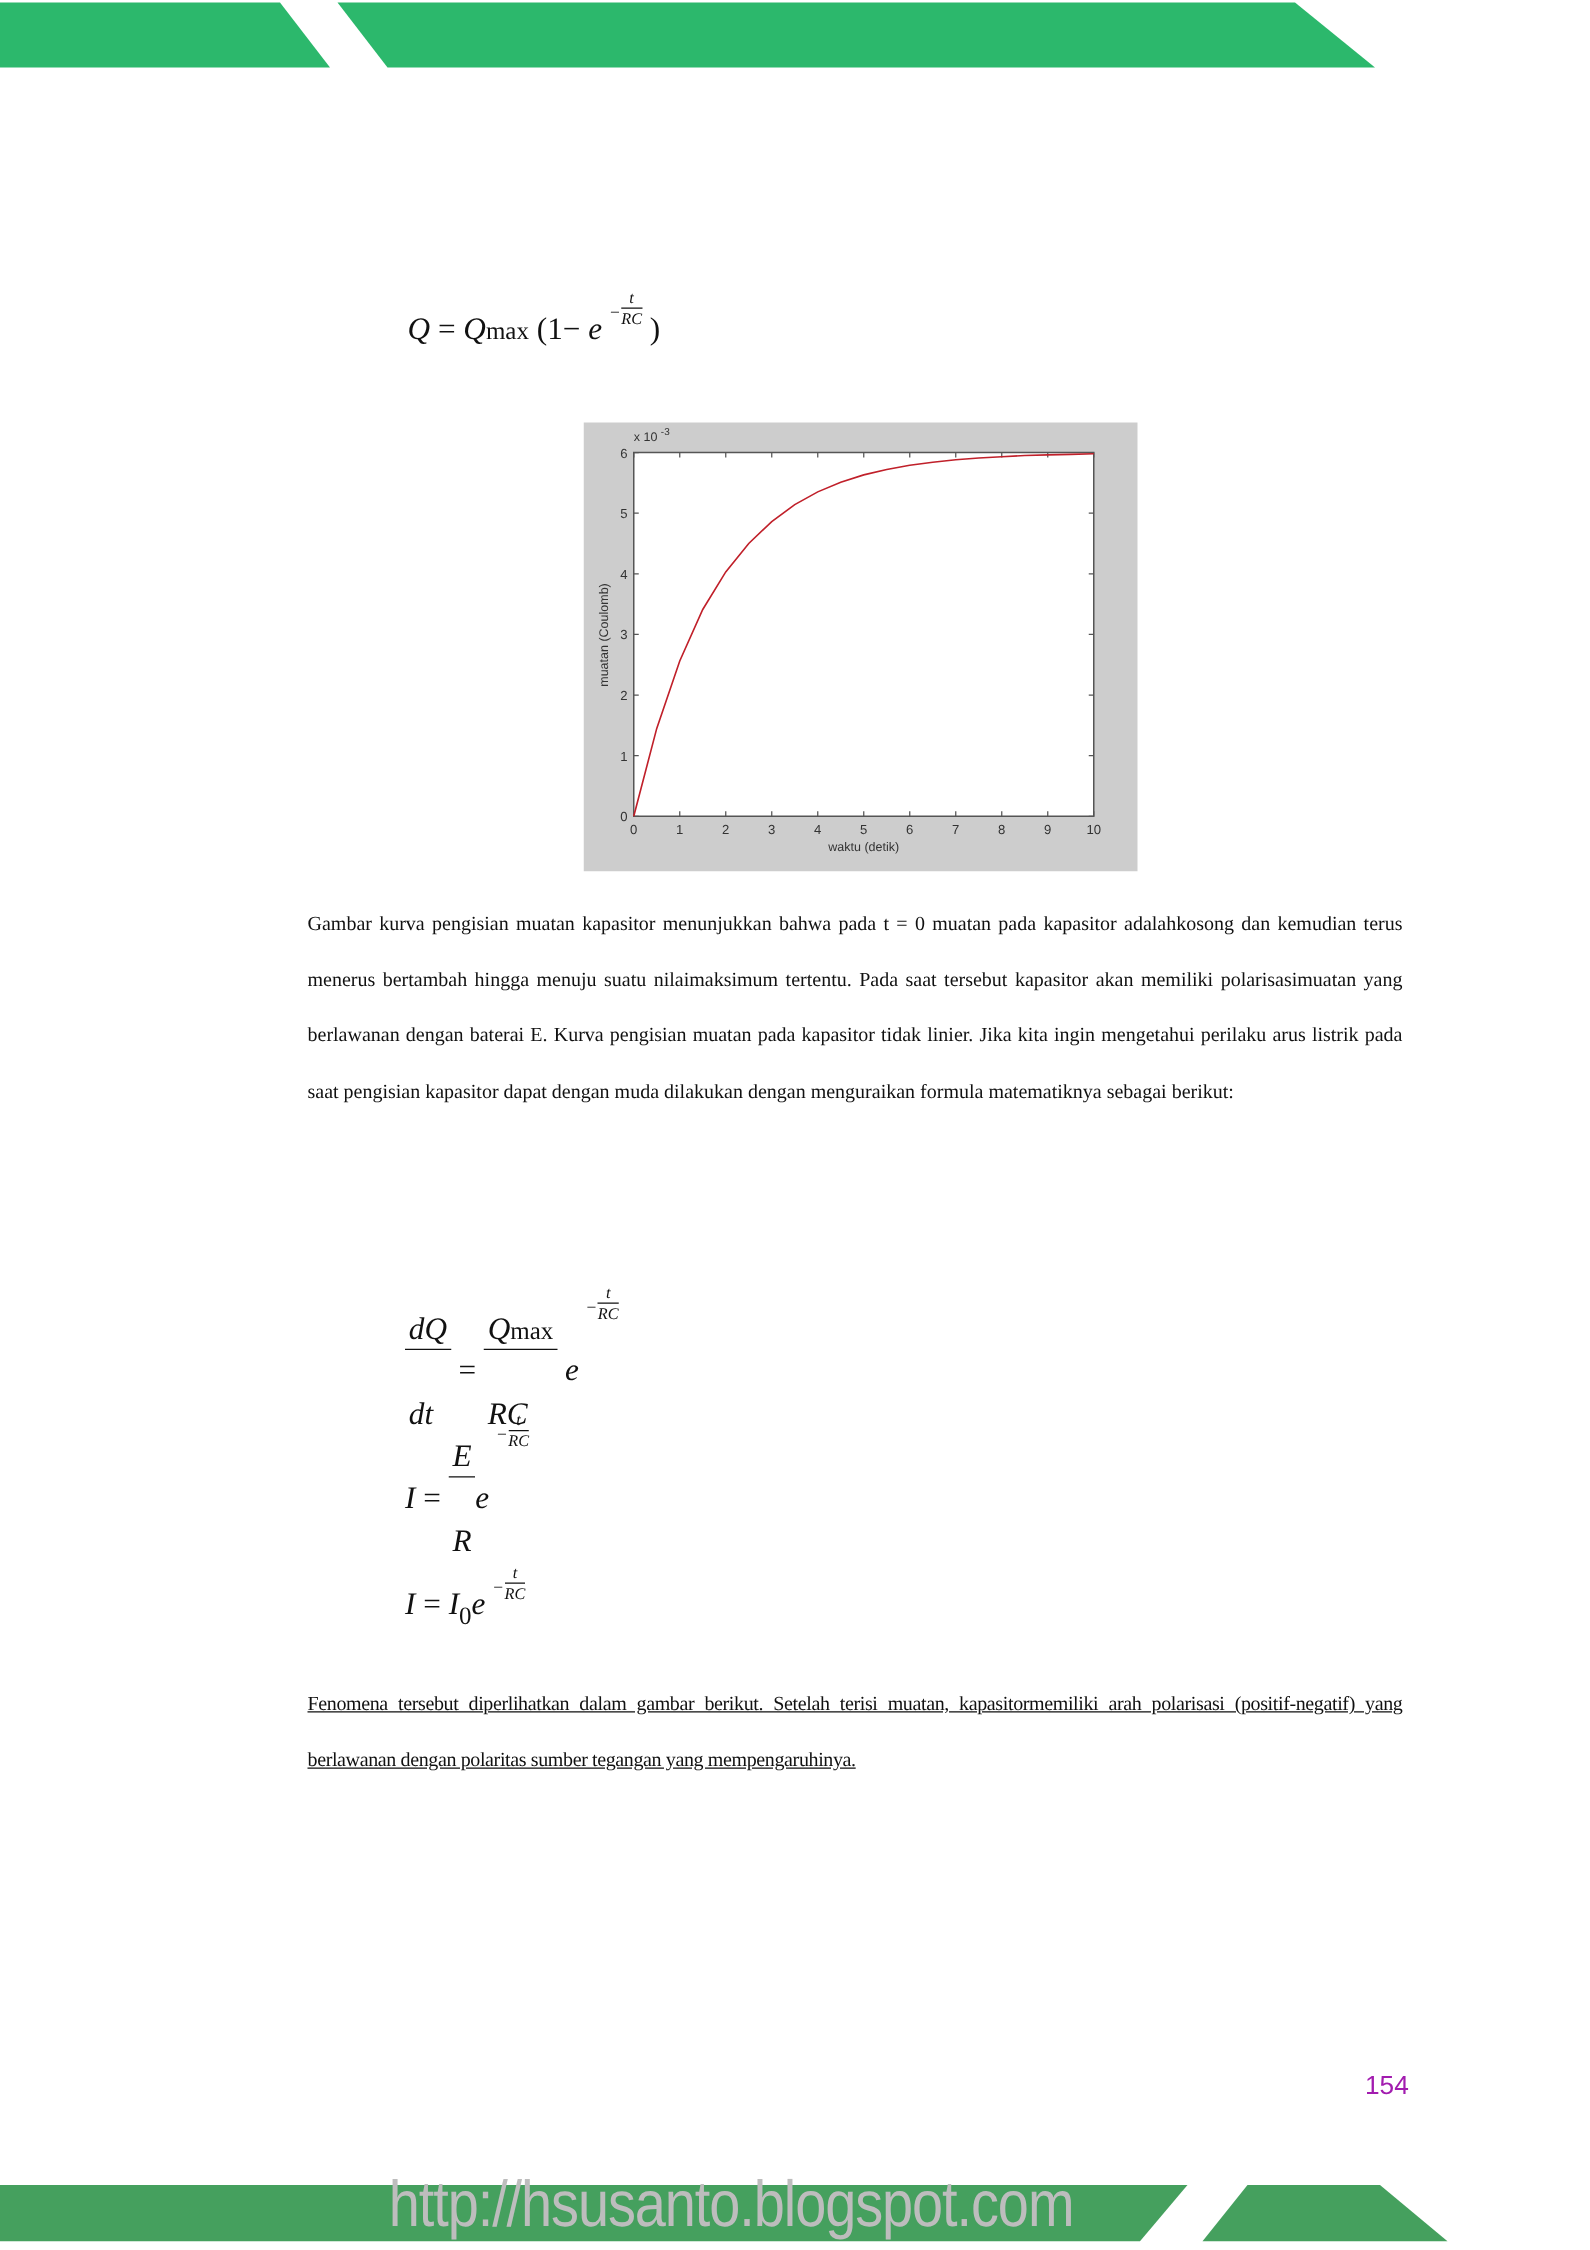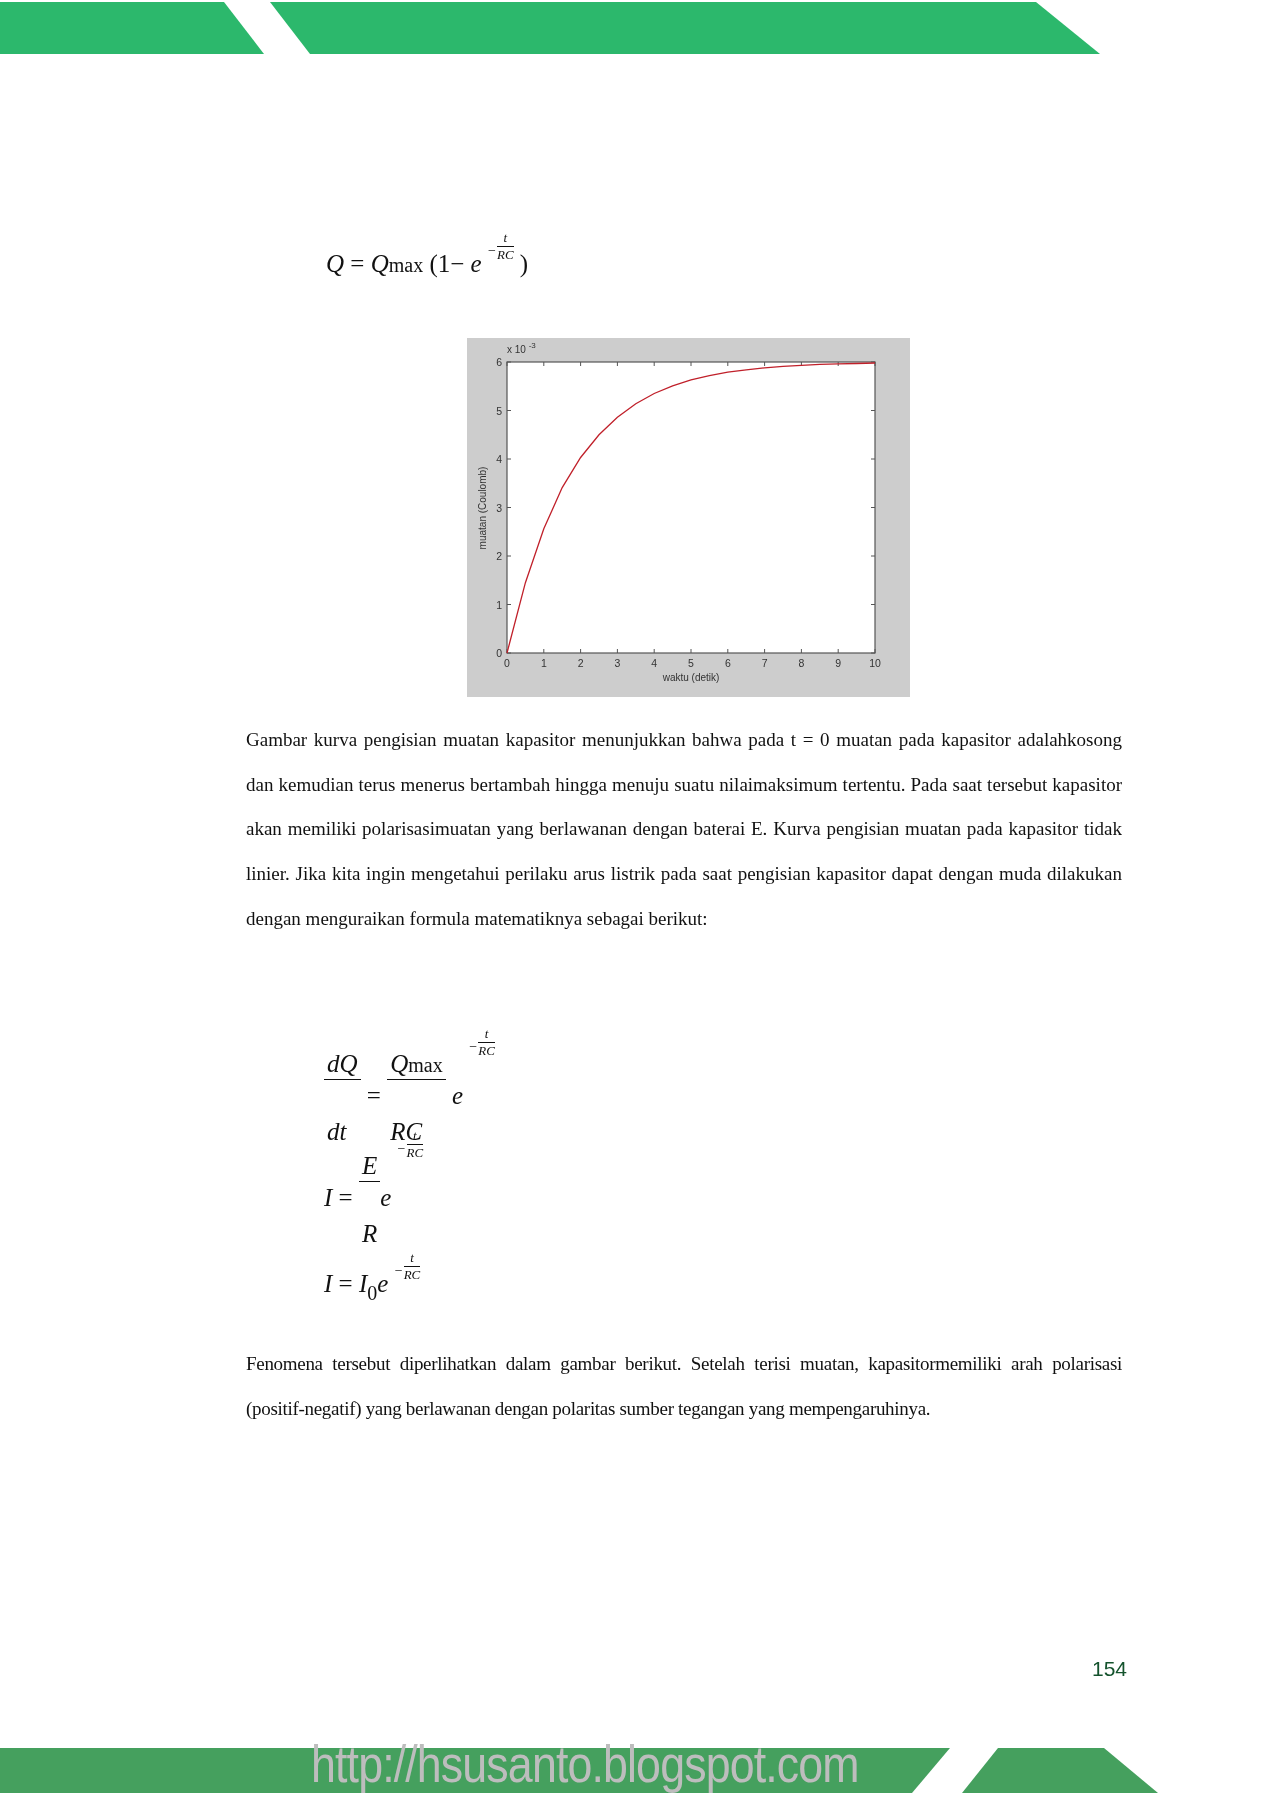--- a/index.html
+++ b/index.html
@@ -19,30 +19,30 @@
   .frac { display:inline-block; vertical-align:middle; }
   .frac > span { display:block; padding:0 3px; }
   .frac .num { border-bottom:1.4px solid #111; line-height:1.25; }
   .frac .den { line-height:1.3;margin-top:36px; }
   .expo { display:inline-block; position:relative; font-size:13px; vertical-align:top; }
   .expo .minus { position:absolute; left:0; top:13px; font-style:normal; font-size:14px; }
   .expo .efrac { display:inline-block; margin-left:9px; text-align:center; }
   .expo .efrac span { display:block; line-height:1.25; }
   .expo .efrac .t { border-bottom:1px solid #111; padding:0 5px; }
 
-  .para { position:absolute; left:246px; width:876px; font-size:19px; line-height:44.7px; text-align:justify;
+  .para { position:absolute; left:246px; width:876px; font-size:16px; line-height:44.7px; text-align:justify;
           text-align-last:left; margin:0; }
-  .para2 { letter-spacing:-0.3px; }
+  .para2 { letter-spacing:-0.3px;text-decoration:underline; }
 
   #chart-box { position:absolute; left:467px; top:338px; width:443px; height:359px; background:#cdcdcd; }
   #chart-svg { position:absolute; left:0; top:0; }
   .tick-label { font-family:"Liberation Sans", sans-serif; font-size:10.5px; fill:#333; }
   .axis-label { font-family:"Liberation Sans", sans-serif; font-size:10px; fill:#333; }
 
-  .page-num { position:absolute; left:1092px; top:1657px; font-family:"Liberation Sans", sans-serif; font-size:21px; color:#14532d; }
+  .page-num { position:absolute; left:1092px; top:1657px; font-family:"Liberation Sans", sans-serif; font-size:21px; color:#a21caf; }
 </style>
 </head>
 <body>
 
 <div class="band" id="header">
   <svg width="1272" height="56">
     <polygon points="0,2 224,2 264,54 0,54" fill="#2cb86c"></polygon>
     <polygon points="270,2 1036,2 1100,54 310,54" fill="#2cb86c"></polygon>
   </svg>
 </div>

